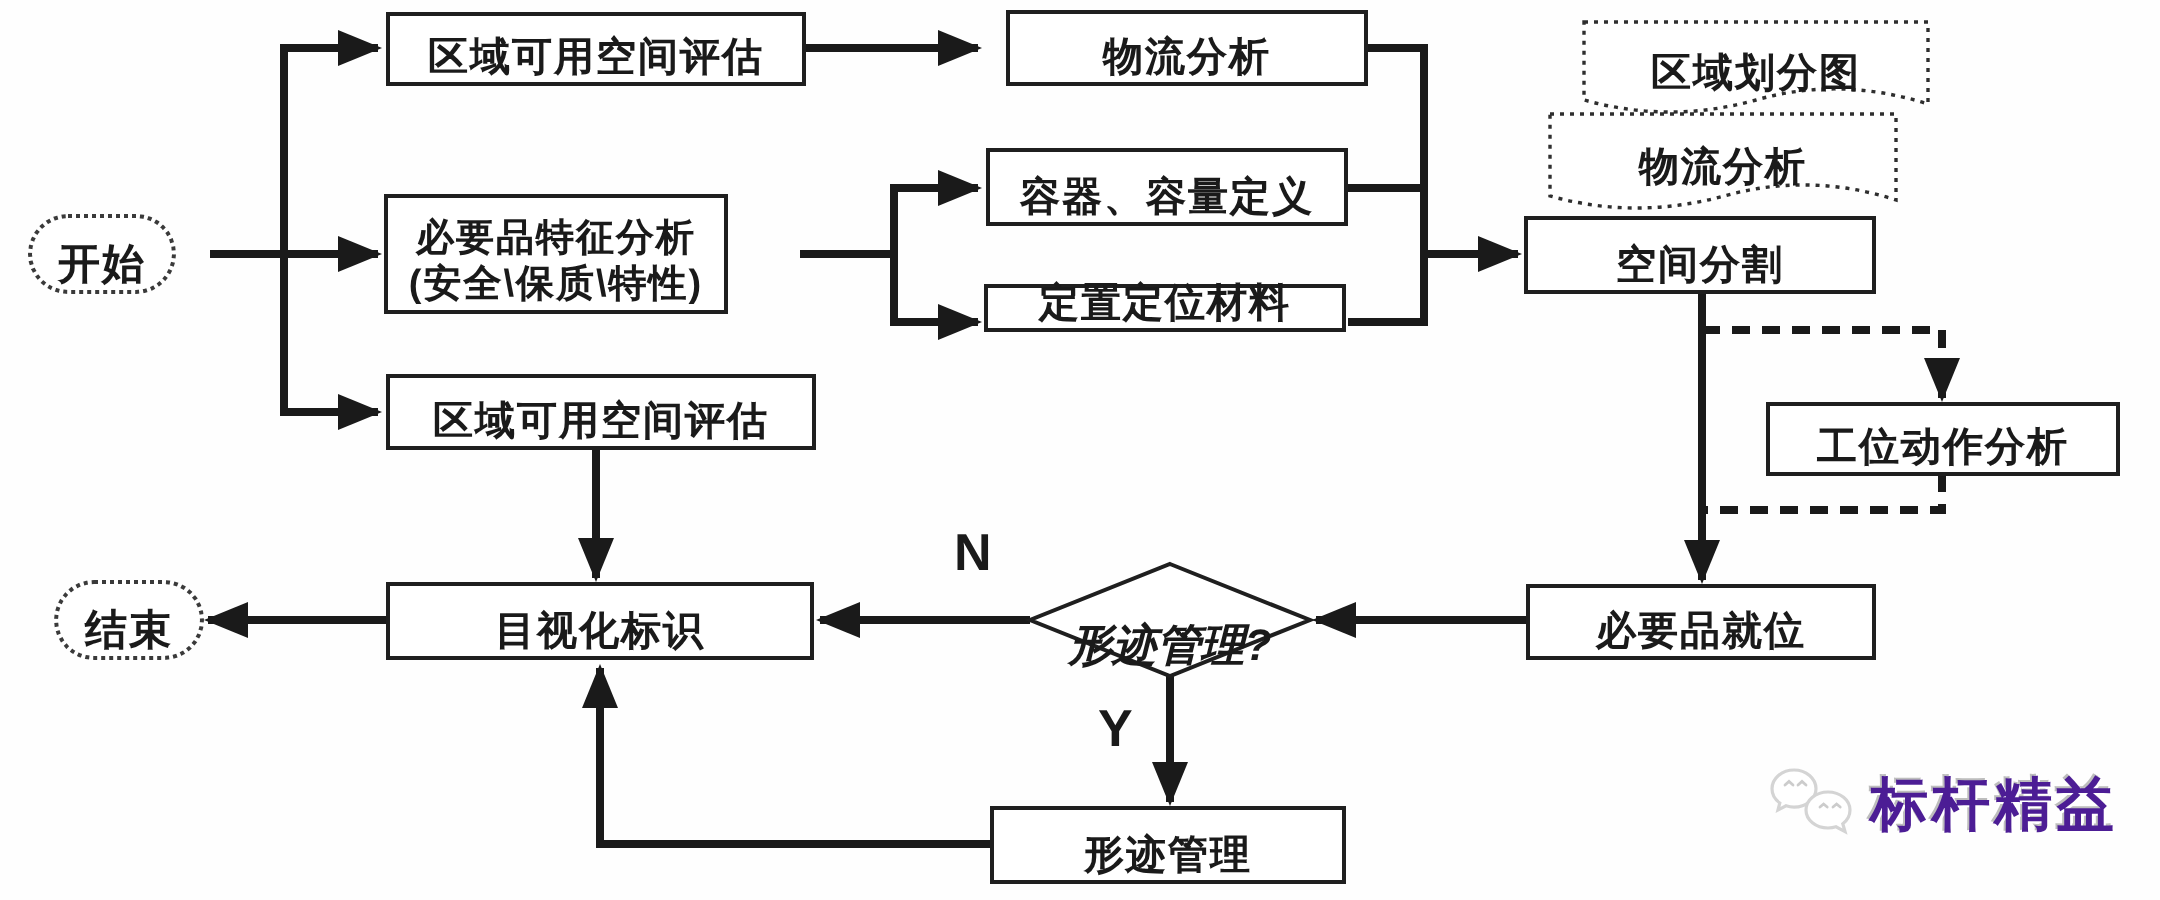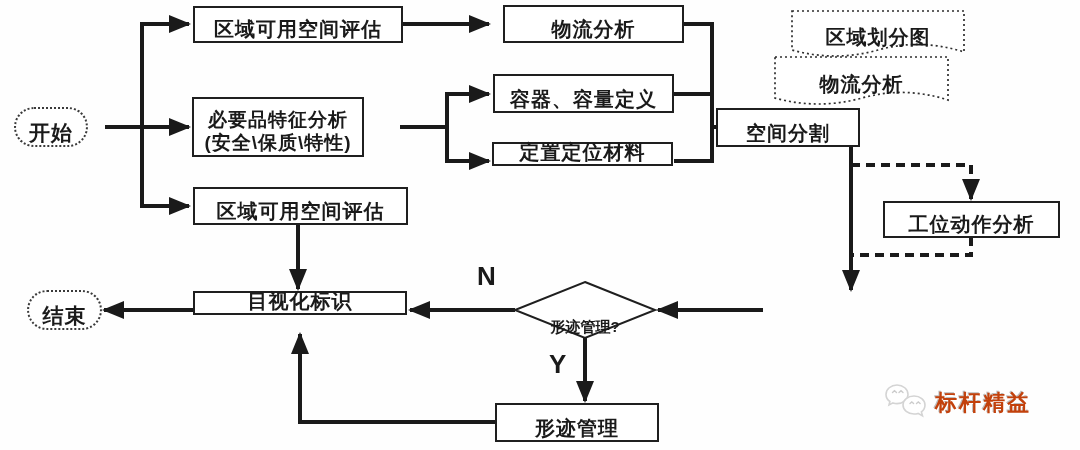--- a/index.html
+++ b/index.html
@@ -8,29 +8,29 @@
     font-family:"Liberation Sans","DejaVu Sans",sans-serif;color:#1a1a1a;
   }
   .wires{position:absolute;left:0;top:0;width:1080px;height:450px;}
   .node{
     position:absolute;display:flex;flex-direction:column;align-items:center;justify-content:flex-end;
     text-align:center;box-sizing:border-box;background:#ffffff;border:2px solid #1f1f1f;
     font-size:20px;font-weight:600;line-height:1.2;letter-spacing:1px;
   }
   .terminal{border:2px dotted #3a3a3a;border-radius:24px;font-size:21px;}
   .doc-label{border:none;background:transparent;}
-  .decision-label{border:none;background:transparent;font-size:15px;letter-spacing:0;}
+  .decision-label{border:none;background:transparent;font-size:22px;letter-spacing:0;font-style:italic;}
   .edge-label{
     position:absolute;font-size:26px;font-weight:600;color:#1a1a1a;background:transparent;
   }
   .watermark{
     position:absolute;left:884px;top:382px;display:flex;align-items:center;gap:5px;
   }
   .watermark .brand{
-    font-size:22px;font-weight:bold;letter-spacing:2px;color:#c2410c;
+    font-size:29px;font-weight:bold;letter-spacing:2px;color:#4c1d95;
     text-shadow:1px 1px 0 #ffffff,-1px -1px 0 #bdbdbd;
   }
 </style>
 </head>
 <body>
 
 <div class="canvas">
 
   <svg class="wires" viewBox="0 0 1080 450">
     <defs>
@@ -113,35 +113,38 @@
     <span>定置定位材料</span>
   </div>
 
   <div class="node doc-label" style="left:792px;top:13px;width:172px;height:36px;">
     <span>区域划分图</span>
   </div>
   <div class="node doc-label" style="left:775px;top:60px;width:173px;height:36px;">
     <span>物流分析</span>
   </div>
 
-  <div class="node" style="left:716px;top:108px;width:144px;height:39px;">
+  <div class="node" style="left:762px;top:108px;width:176px;height:39px;">
     <span>空间分割</span>
   </div>
   <div class="node" style="left:883px;top:201px;width:177px;height:37px;">
     <span>工位动作分析</span>
+  </div>
+  <div class="node" style="left:763px;top:292px;width:175px;height:38px;">
+    <span>必要品就位</span>
   </div>
 
   <div class="node decision-label" style="left:515px;top:284px;width:140px;height:52px;">
     <span>形迹管理?</span>
   </div>
 
-  <div class="node" style="left:193px;top:291px;width:214px;height:24px;">
+  <div class="node" style="left:193px;top:291px;width:214px;height:39px;">
     <span>目视化标识</span>
   </div>
-  <div class="node" style="left:495px;top:403px;width:164px;height:39px;font-family:Liberation Serif, serif;">
+  <div class="node" style="left:495px;top:403px;width:178px;height:39px;font-family:Liberation Serif, serif;">
     <span>形迹管理</span>
   </div>
 
   <div class="edge-label" style="left:477px;top:261px;">N</div>
   <div class="edge-label" style="left:549px;top:349px;">Y</div>
 
   <div class="watermark">
     <svg width="46" height="42" viewBox="0 0 46 42">
       <g fill="#ffffff" stroke="#d4d4d4" stroke-width="1.6">
         <path d="M13,3 C6.9,3 2,7.2 2,12.4 C2,15.3 3.5,17.8 5.9,19.5 L5,23 L9,20.9 C10.2,21.3 11.6,21.6 13,21.6 C19.1,21.6 24,17.4 24,12.4 C24,7.2 19.1,3 13,3 Z"></path>

